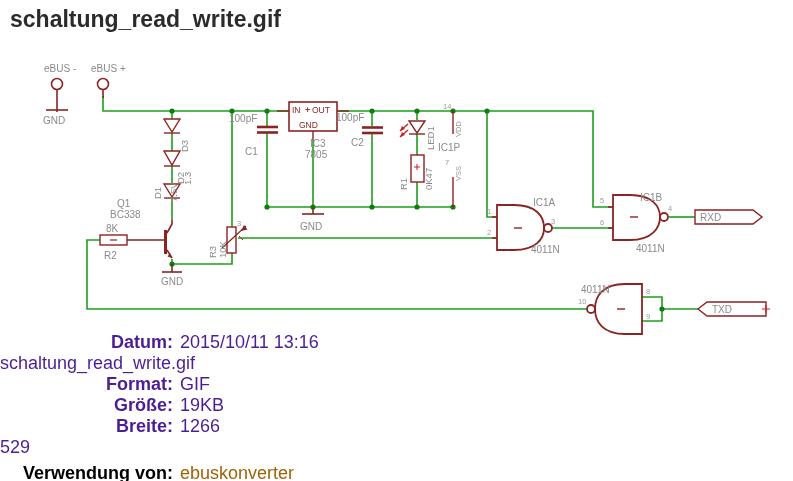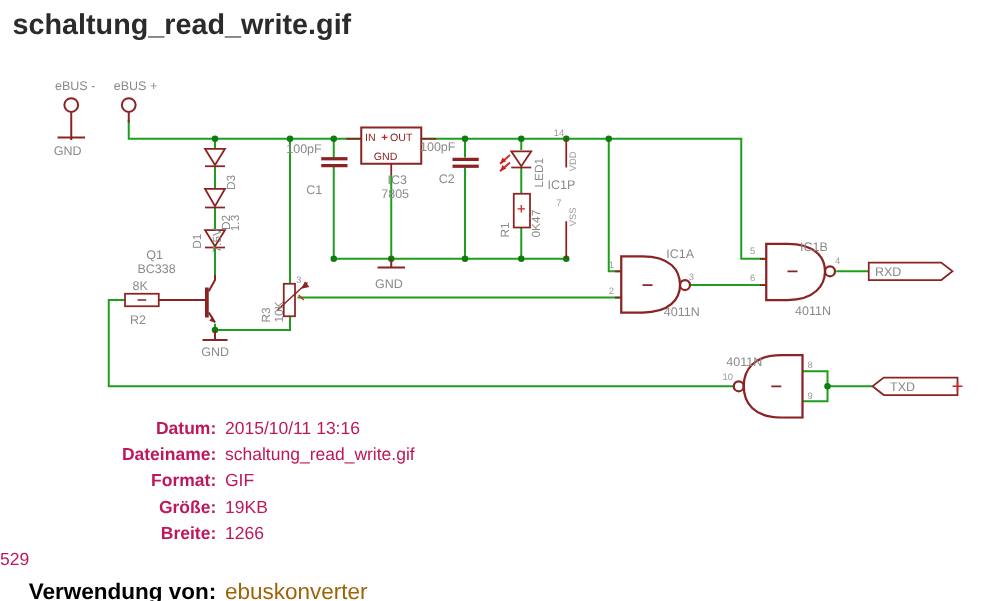--- a/index.html
+++ b/index.html
@@ -6,21 +6,21 @@
   #page{position:relative;width:793px;height:481px;background:#fff;overflow:hidden;
         font-family:"Liberation Sans","DejaVu Sans",sans-serif;}
   #title{position:absolute;left:10px;top:6px;font-size:23px;font-weight:bold;color:#2b2b2b;letter-spacing:0px;}
   #schem{position:absolute;left:0;top:0;}
   svg text{font-family:"Liberation Sans","DejaVu Sans",sans-serif;}
   .lbl{fill:#8a8a8a;font-size:9.5px;}
   .lblb{fill:#8a8a8a;font-size:10px;}
   .pin{fill:#9a9a9a;font-size:7.5px;}
   .regtxt{fill:#8b2323;font-size:8.5px;}
   .plus{fill:#cc2222;font-size:9px;font-weight:bold;}
-  #meta{position:absolute;left:0;top:332px;width:600px;font-size:14px;color:#be185d;}
+  #meta{position:absolute;left:0;top:332px;width:600px;font-size:18px;color:#4c1d95;}
   .mrow{display:flex;line-height:21px;}
   .mlabel{width:180px;text-align:right;font-weight:bold;padding-right:7px;box-sizing:border-box;}
   .mvalue{text-align:center;}
   #usage{position:absolute;left:0;top:466px;width:600px;font-size:18px;display:flex;line-height:15px;}
   #usage .mlabel{font-weight:bold;}
   a.wikilink{color:#a16207;text-decoration:none;}
 </style>
 </head>
 <body>
 
@@ -270,21 +270,20 @@
     <text class="lblb" x="700" y="221">RXD</text>
     <text class="lblb" x="712" y="313">TXD</text>
   </svg>
 
   <div id="meta">
     <div class="mrow">
       <span class="mlabel">Datum:</span>
       <span class="mvalue">2015/10/11 13:16</span>
     </div>
     <div class="mrow">
-      <span class="mlabel">Dateiname:</span>
       <span class="mvalue">schaltung_read_write.gif</span>
     </div>
     <div class="mrow">
       <span class="mlabel">Format:</span>
       <span class="mvalue">GIF</span>
     </div>
     <div class="mrow">
       <span class="mlabel">Größe:</span>
       <span class="mvalue">19KB</span>
     </div>

